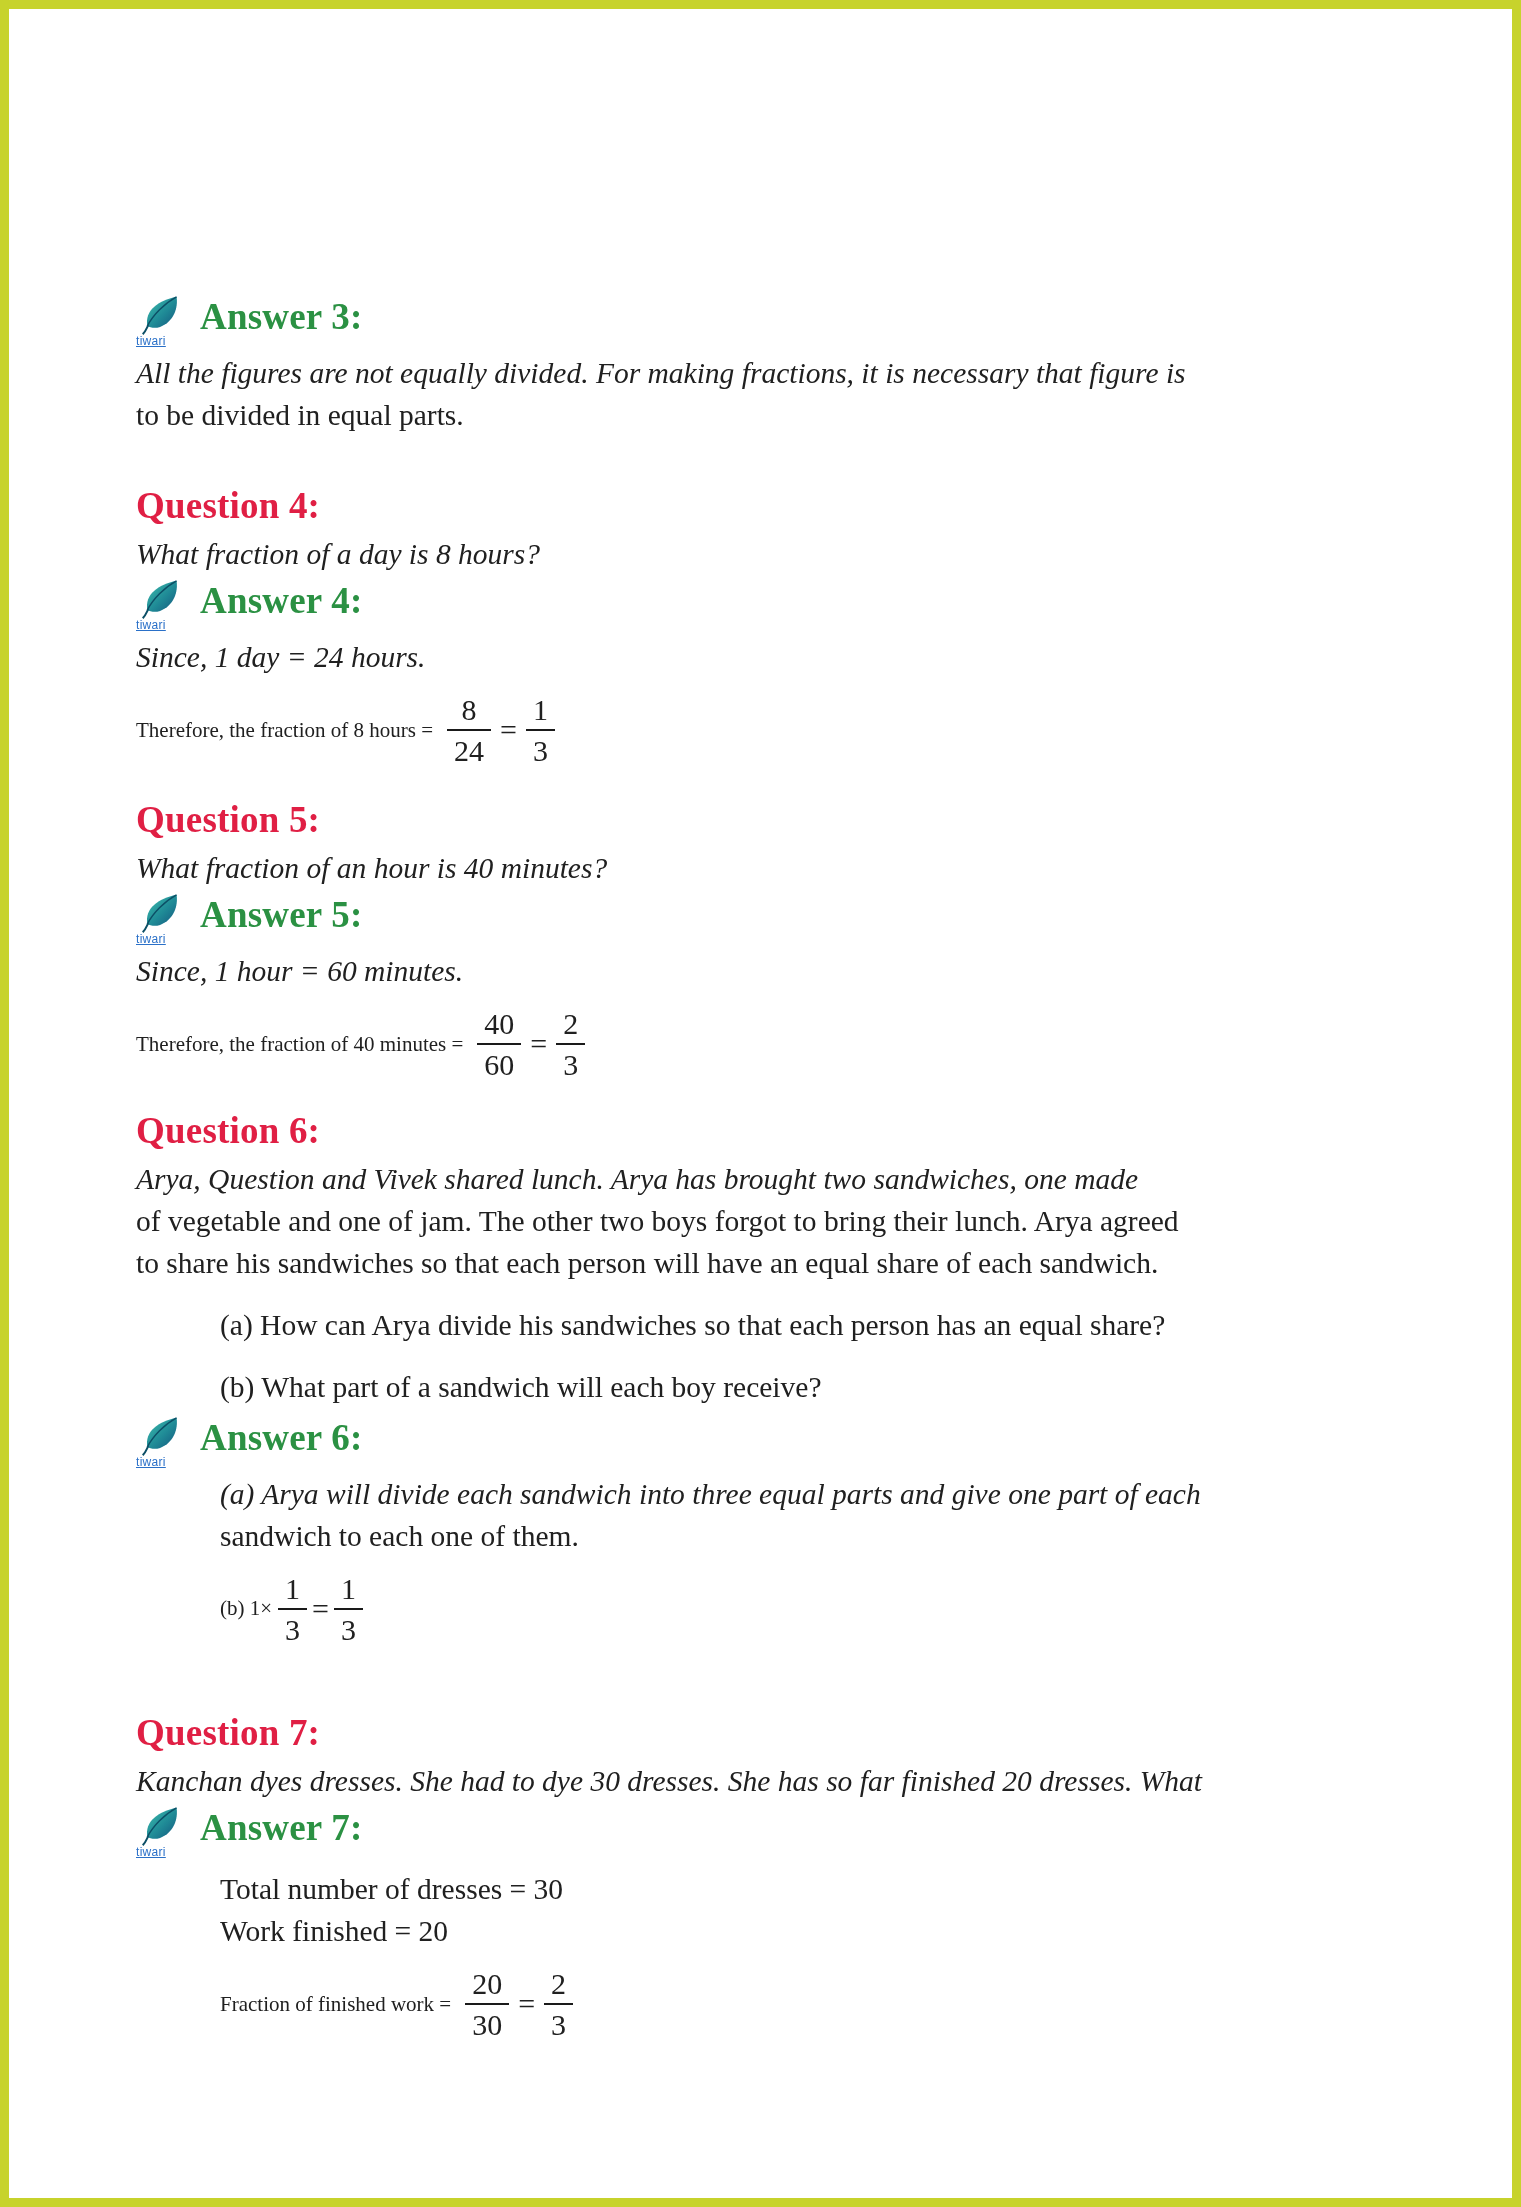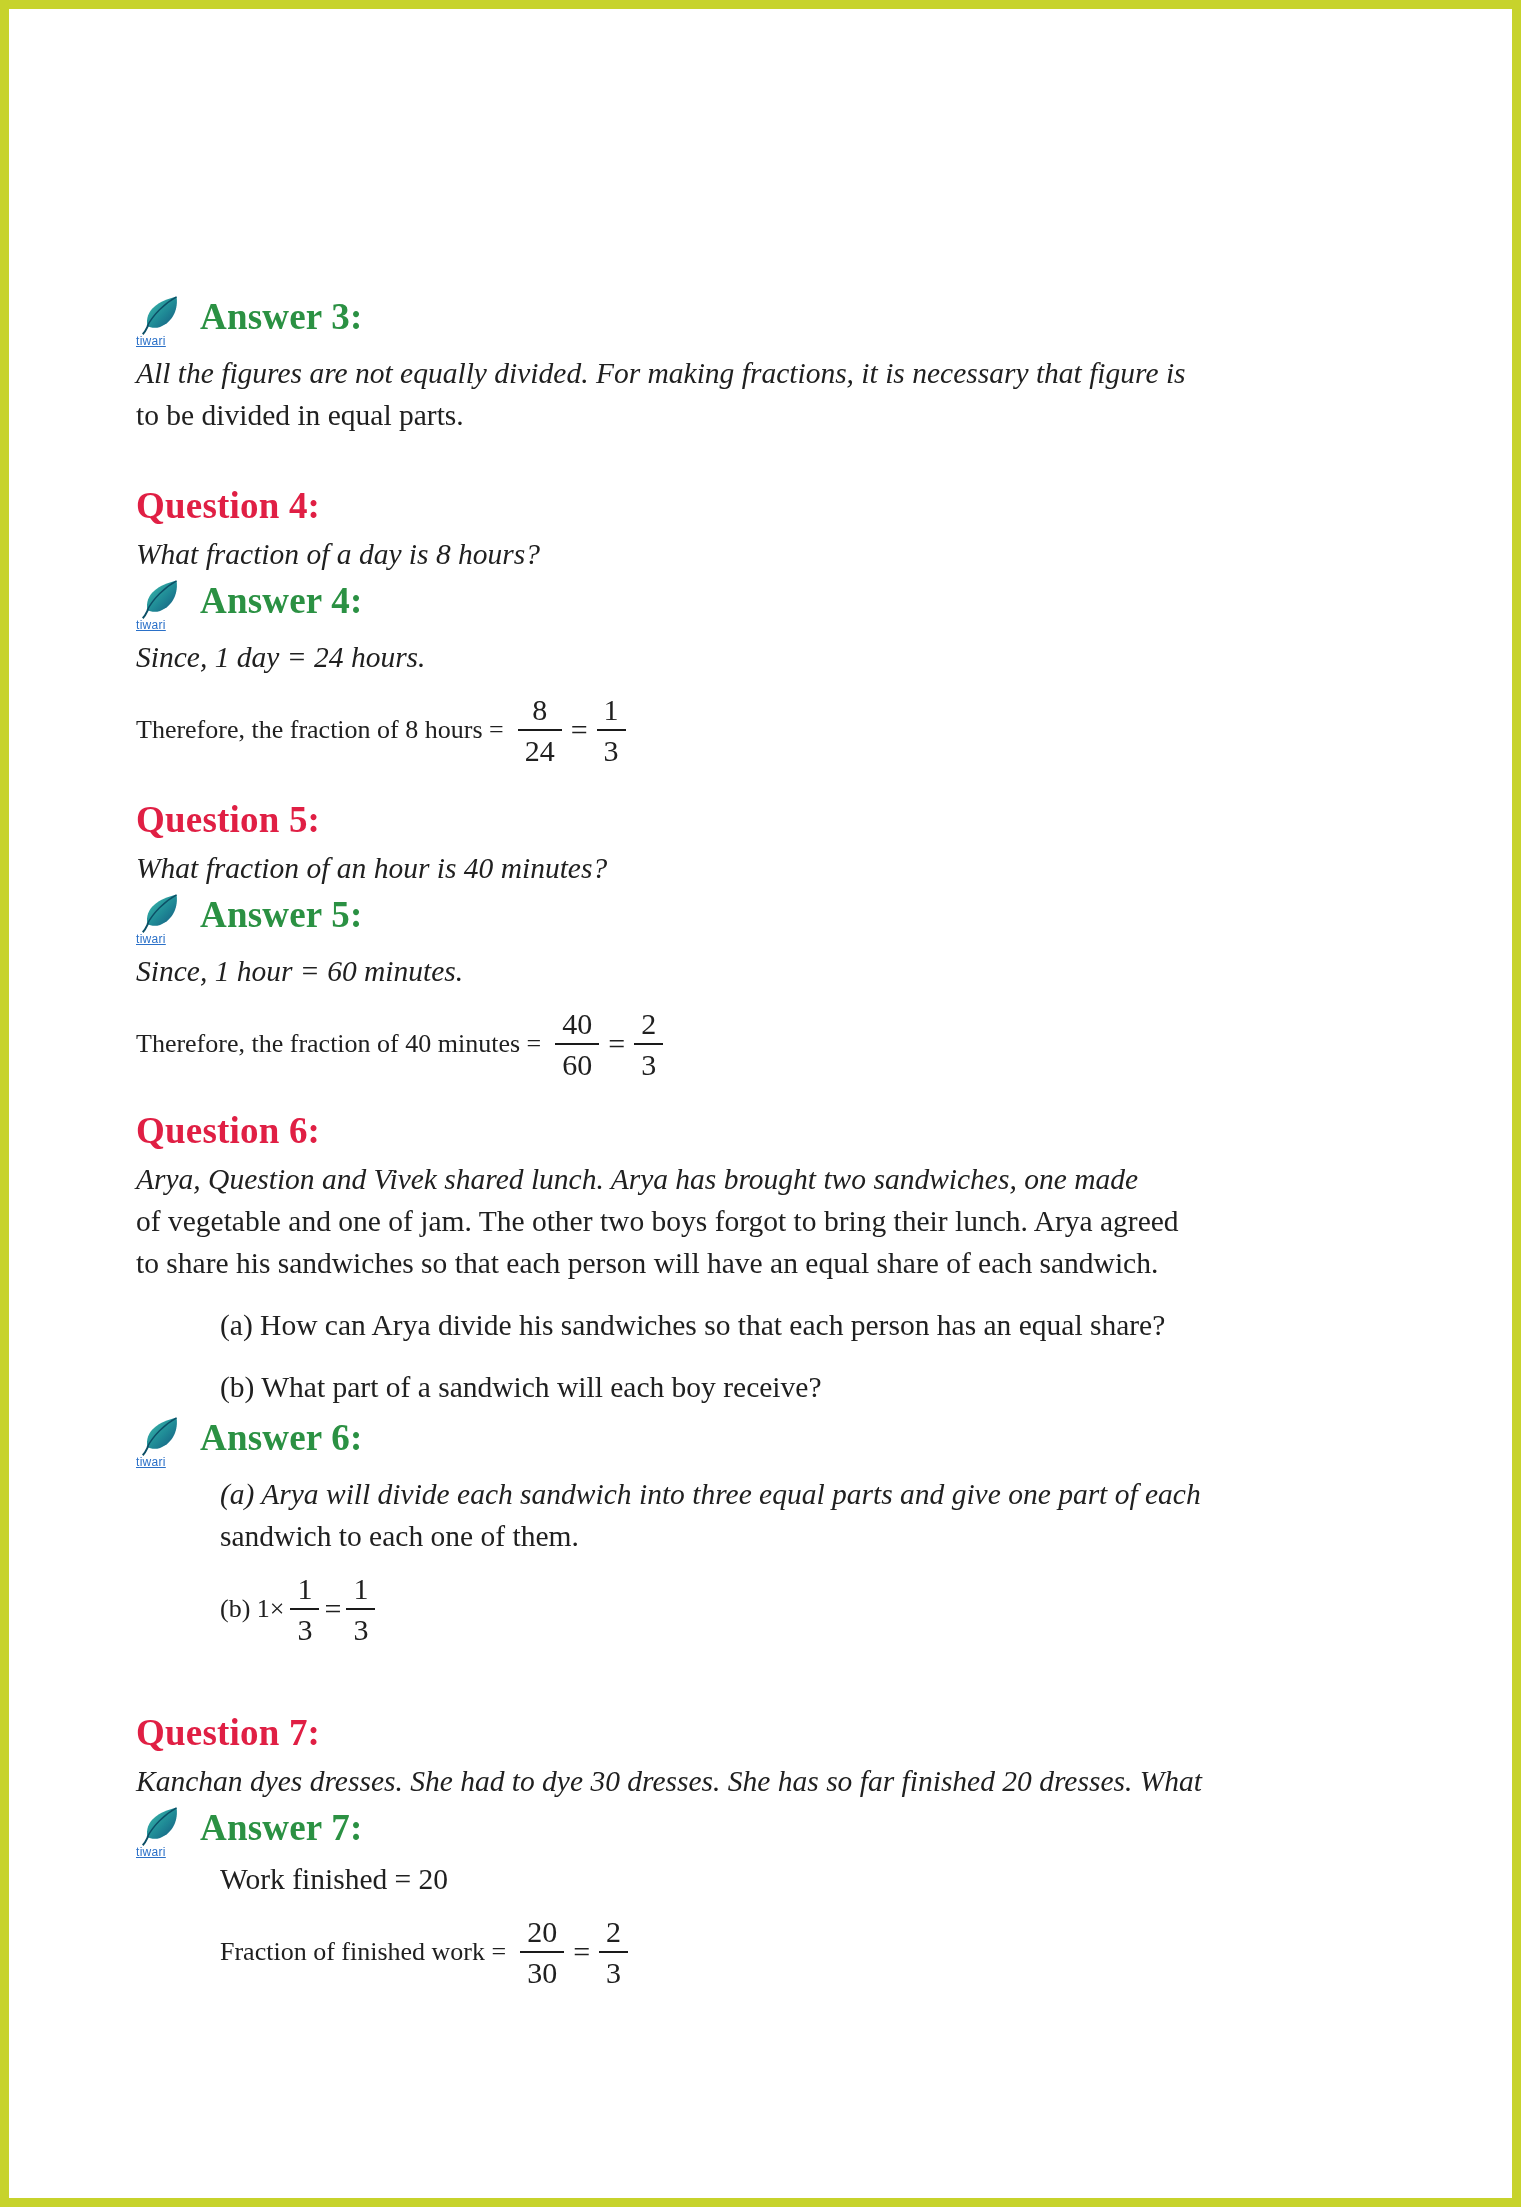--- a/index.html
+++ b/index.html
@@ -79,21 +79,21 @@
   .indent{margin-left:84px;}
   .item{margin-top:20px;}
   
   .formula{
     display:flex;
     align-items:center;
     margin-top:14px;
     font-size:30px;
   }
   .formula .f-prefix{
-    font-size:26px;
+    font-size:21px;
     margin-right:14px;
     white-space:nowrap;
   }
   .frac{
     display:inline-flex;
     flex-direction:column;
     text-align:center;
     line-height:1.18;
   }
   .frac .num{display:block;padding:0 7px 2px;}
@@ -228,20 +228,21 @@
       <span class="logo">
         <svg class="leaf-svg" viewBox="0 0 48 46" aria-hidden="true">
           <path d="M41 2 C21 6 6 17 9 34 C12 35.5 17 37 23 35 C38 29.5 43 14 41 2 Z" fill="url(#leafGrad)"></path>
           <path d="M9 34 C15 22 28 9 41 2" stroke="#0c4f66" stroke-width="1.6" fill="none"></path>
           <path d="M10 33 C8 37 7 40 4 43" stroke="#0c4f66" stroke-width="2.2" fill="none"></path>
         </svg>
         <span class="logo-text">tiwari</span>
       </span>
       <span class="ans-title">Answer 7:</span>
     </div>
+    <div class="body-line indent mt-xs">Total number of dresses = 30</div>
     <div class="body-line indent">Work finished = 20</div>
     <div class="formula indent">
       <span class="f-prefix">Fraction of finished work =</span>
       <span class="frac">
         <span class="num">20</span>
         <span class="den">30</span>
       </span>
       <span class="f-eq">=</span>
       <span class="frac">
         <span class="num">2</span>

